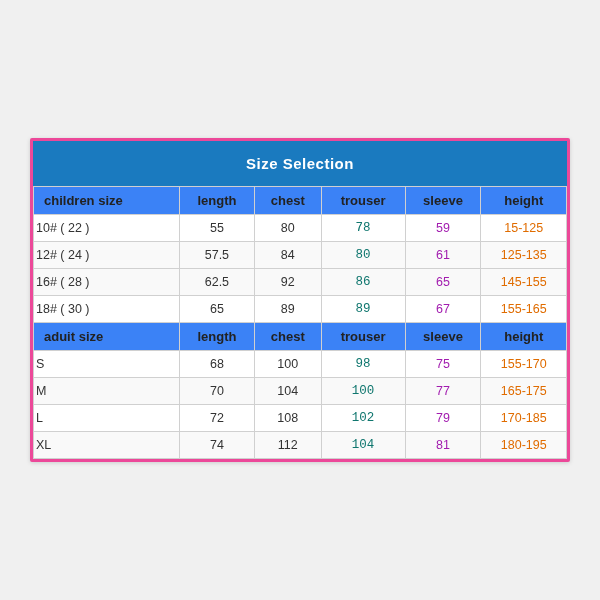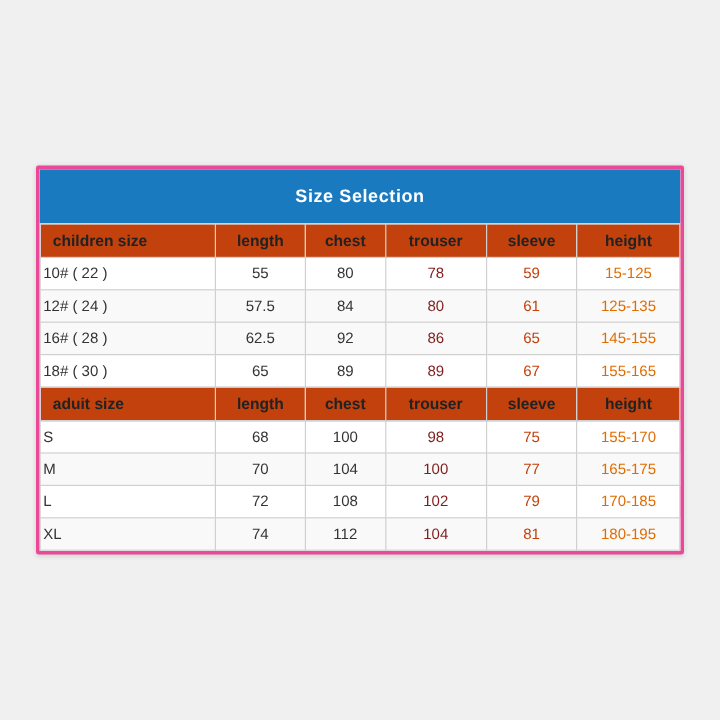--- a/index.html
+++ b/index.html
@@ -35,34 +35,34 @@
       font-size: 12.5px;
     }
     th, td {
       border: 1px solid #d0d0d0;
       text-align: center;
       padding: 6px 4px;
       color: #333;
     }
     .section-header td {
       font-weight: bold;
-      background: #c2410c;
+      background: #3b82f6;
       color: #222;
       font-size: 13px;
     }
     .section-header td:first-child {
       text-align: left;
       padding-left: 10px;
     }
     tr:not(.section-header) td:first-child {
       text-align: left;
       padding-left: 2px;
     }
-    .col-trouser { color: #7f1d1d; }
-    .col-sleeve { color: #c2410c; }
+    .col-trouser { color: #0f766e; font-family: Liberation Mono, monospace; }
+    .col-sleeve { color: #a21caf; }
     .col-height { color: #e06c00; }
     .alt-row { background: #f9f9f9; margin-top: 33px; }
   </style>
 </head>
 <body>
 
 <div class="card">
   <div class="header">Size Selection</div>
   <table>
     <tbody id="table-body">

